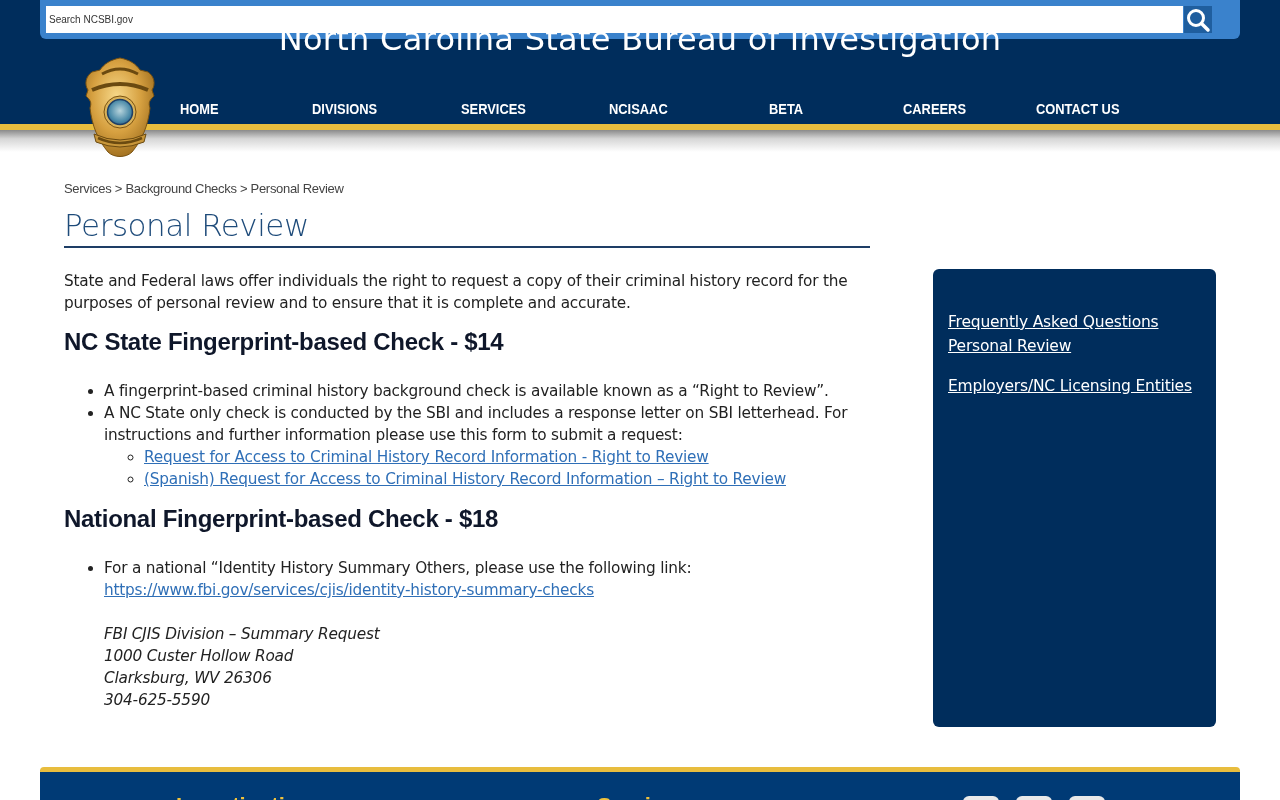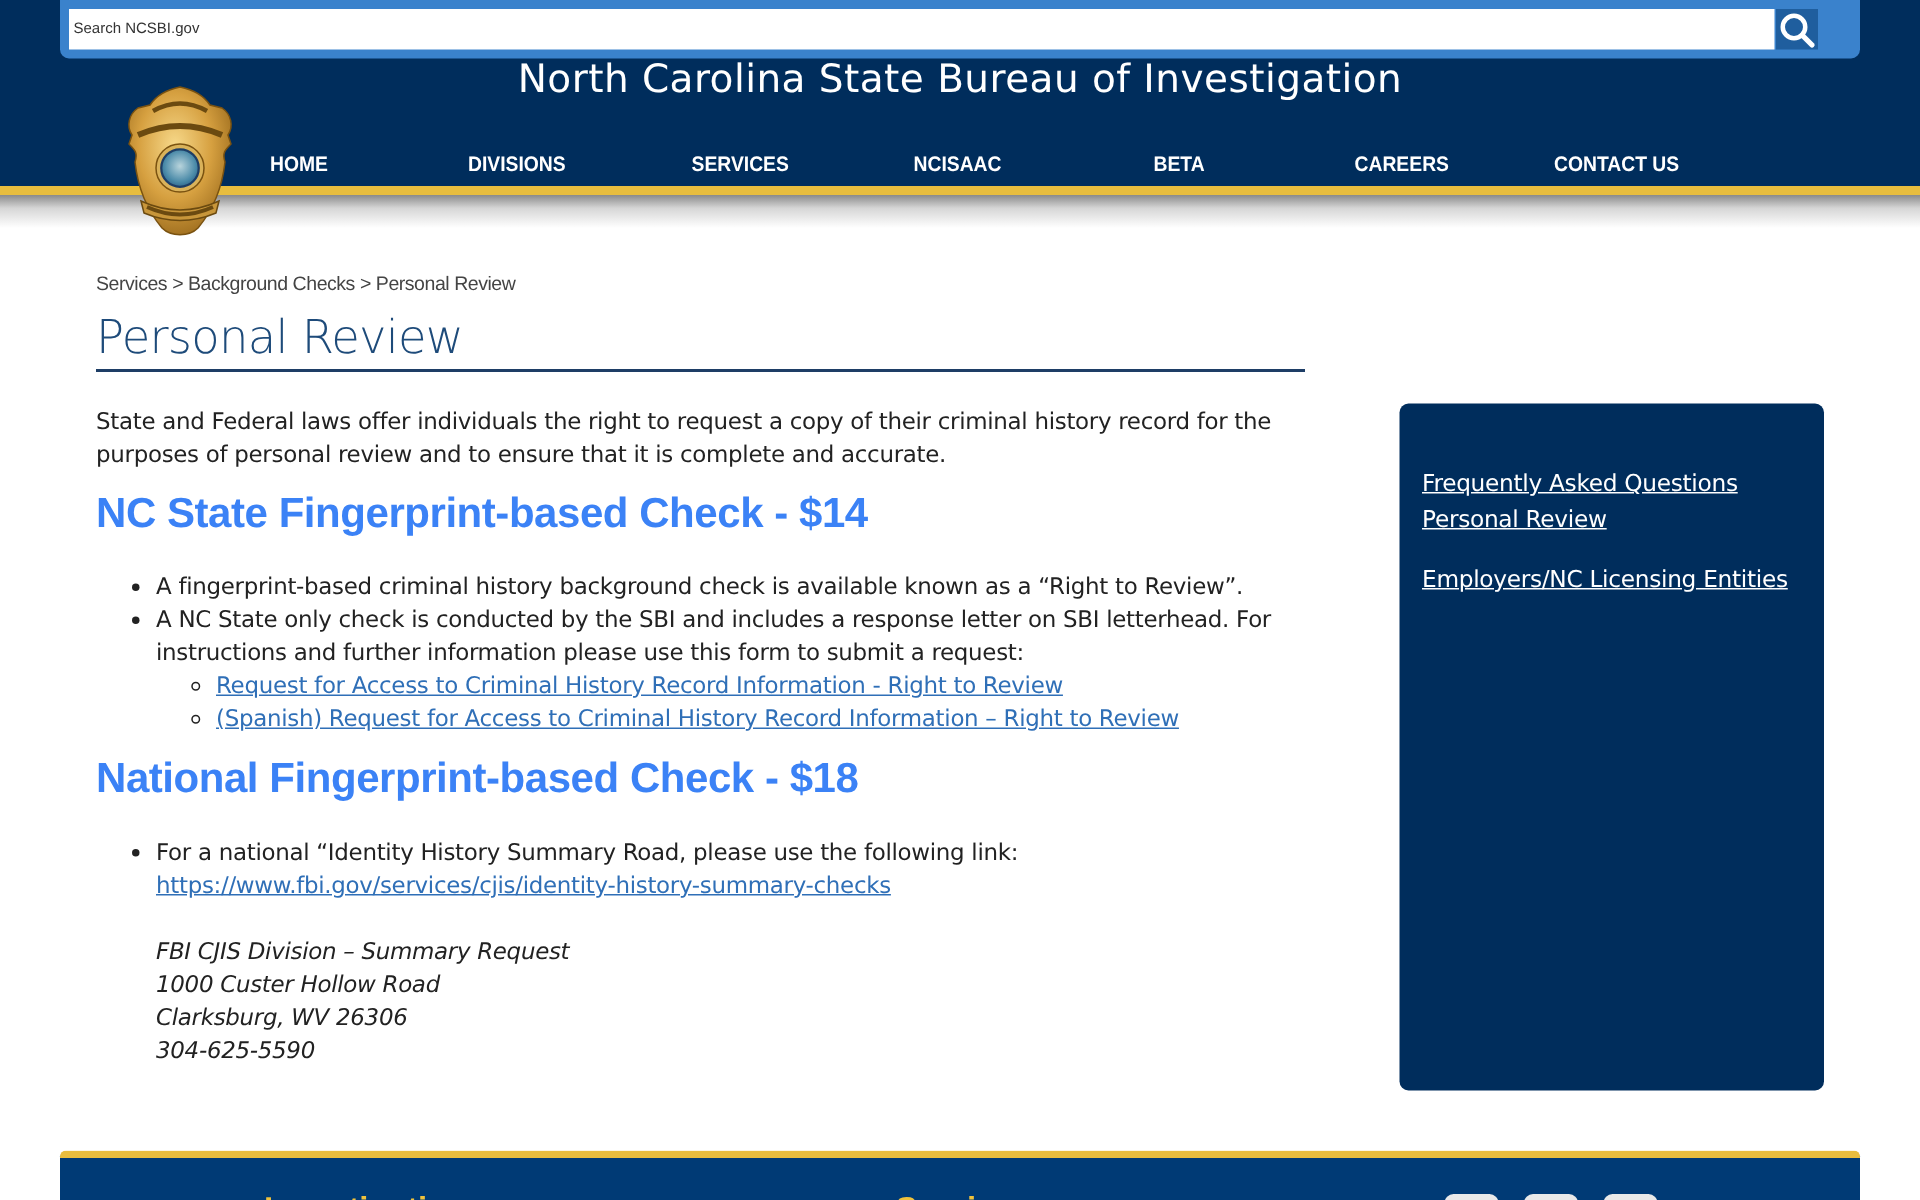--- a/index.html
+++ b/index.html
@@ -13,42 +13,42 @@
       background: linear-gradient(#8a8a8a, #d6d6d6 40%, #ffffff); }
 
     .search-wrap { position: absolute; left: 40px; top: 0; width: 1200px; height: 39px; background: #3a82cc;
       border-radius: 0 0 6px 6px; }
     .search-input { position: absolute; left: 6px; top: 6px; width: 1137px; height: 27px; border: none;
       background: #fff; font-family: "Liberation Sans", sans-serif; font-size: 10px; padding-left: 3px; color: #333; outline: none; }
     .search-input::placeholder { color: #333; }
     .search-btn { position: absolute; left: 1144px; top: 6px; width: 28px; height: 27px; background: #1f5e9e;
       display: flex; align-items: center; justify-content: center; cursor: pointer; }
 
-    .site-title { position: absolute; left: 0; width: 1280px; top: 38px; text-align: center;
-      font-family: "DejaVu Sans", sans-serif; font-weight: 300; font-size: 26px; color: #fff; letter-spacing: 0.3px; }
+    .site-title { position: absolute; left: 0; width: 1280px; top: 20px; text-align: center;
+      font-family: "DejaVu Sans", sans-serif; font-weight: 300; font-size: 32px; color: #fff; letter-spacing: 0.3px; }
     .site-title span { font-weight: normal; }
 
     .badge { position: absolute; left: 80px; top: 56px; width: 80px; height: 106px; z-index: 5; }
 
     .nav { position: absolute; top: 101px; left: 0; width: 1280px; height: 18px; }
     .nav a { position: absolute; top: 0; color: #fff; text-decoration: none;
       font-family: "Liberation Sans", sans-serif; font-weight: bold; font-size: 14px; letter-spacing: 0; transform: scaleX(0.92); transform-origin: left; }
 
     
     .breadcrumb { position: absolute; left: 64px; top: 181px; font-family: "Liberation Sans", sans-serif;
       font-size: 13px; color: #444; letter-spacing: -0.3px; }
     .breadcrumb a { color: #444; text-decoration: none; }
     .page-title { position: absolute; left: 64px; top: 207px; font-family: "DejaVu Sans", sans-serif; font-weight: 300;
       font-size: 31px; color: #1e4b7a; letter-spacing: -0.5px; }
     .title-rule { position: absolute; left: 64px; top: 246px; width: 806px; height: 2px; background: #1e3e66; }
 
     .content { position: absolute; left: 64px; top: 270px; width: 810px; font-family: "DejaVu Sans", sans-serif;
       font-size: 15.3px; line-height: 22px; color: #222; letter-spacing: -0.2px; }
     .intro { margin: 0; }
-    .h2 { font-family: "Liberation Sans", sans-serif; font-weight: bold; font-size: 28px; color: #3b82f6;
+    .h2 { font-family: "Liberation Sans", sans-serif; font-weight: bold; font-size: 24px; color: #0f172a;
       letter-spacing: -0.3px; position: absolute; left: 0; text-align: right; }
     ul.main { position: absolute; left: 40px; list-style: disc; }
     ul.main li { margin: 0; }
     ul.sub { list-style: circle; padding-left: 40px; }
     .content a.link { color: #2f6fb7; text-decoration: underline; }
     .address { font-style: italic; }
 
     
     .sidebar { position: absolute; left: 933px; top: 269px; width: 283px; height: 458px; background: #002d5c;
       border-radius: 6px; }
@@ -143,21 +143,21 @@
           <a href="#" class="link">(Spanish) Request for Access to Criminal History Record Information – Right to Review</a>
         </li>
       </ul>
     </li>
   </ul>
 
   <h2 class="h2" style="top:238px">National Fingerprint-based Check - $18</h2>
 
   <ul class="main" style="top:287px; width:770px;">
     <li>
-      <span>For a national “Identity History Summary Road, please use the following link:</span><br>
+      <span>For a national “Identity History Summary Others, please use the following link:</span><br>
       <a href="#" class="link">https://www.fbi.gov/services/cjis/identity-history-summary-checks</a>
       <br><br>
       <div class="address">
         <div>FBI CJIS Division – Summary Request</div>
         <div>1000 Custer Hollow Road</div>
         <div>Clarksburg, WV 26306</div>
         <div>304-625-5590</div>
       </div>
     </li>
   </ul>

